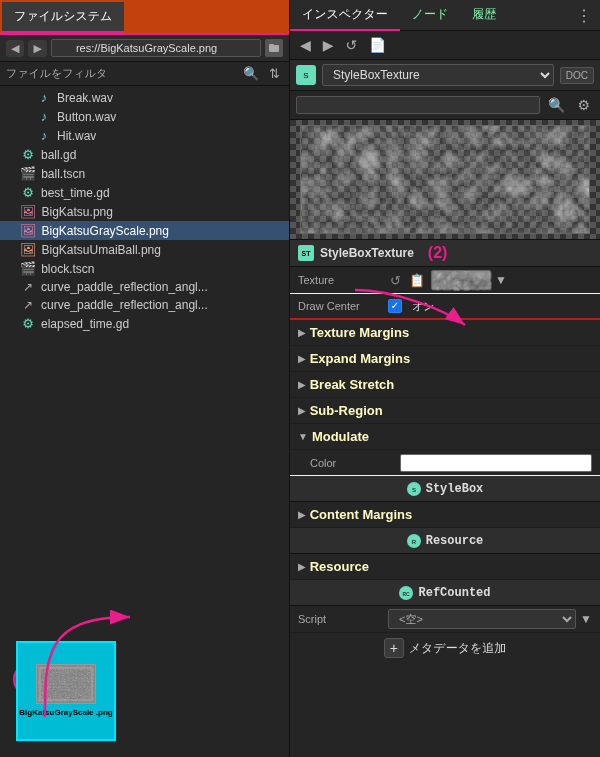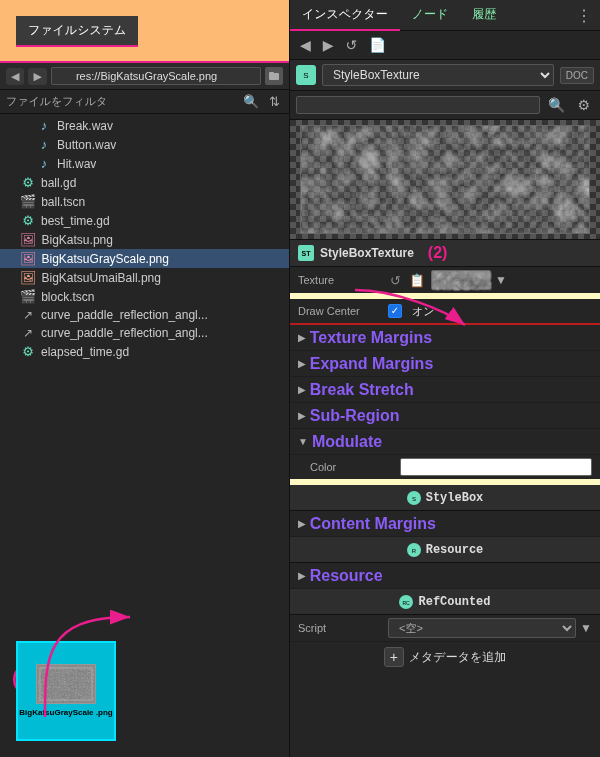--- a/index.html
+++ b/index.html
@@ -24,23 +24,23 @@
     .left-panel {
       width: 290px;
       background: #252525;
       display: flex;
       flex-direction: column;
       border-right: 1px solid #111;
       position: relative;
     }
 
     .panel-tab-bar {
-      background: #fdba74;
+      background: #c2410c;
       border-bottom: 2px solid #e91e8c;
-      padding: 16px;
+      padding: 2px;
       display: flex;
       align-items: center;
     }
 
     .panel-tab {
       padding: 6px 12px;
       font-size: 12px;
       color: #ddd;
       cursor: pointer;
       background: #2e2e2e;
@@ -365,21 +365,21 @@
       justify-content: center;
       font-size: 9px;
       color: #000;
     }
 
     
     .property-row {
       display: flex;
       align-items: center;
       padding: 3px 8px;
-      border-bottom: 6px solid #fef9c3;
+      border-bottom: 1px solid #fef9c3;
       min-height: 26px;
     }
 
     .property-label {
       color: #aaa;
       flex: 0 0 90px;
       font-size: 11px;
     }
 
     .property-controls {
@@ -434,22 +434,22 @@
     }
 
     .section-arrow {
       color: #aaa;
       font-size: 10px;
       margin-right: 4px;
     }
 
     .section-label {
       font-weight: bold;
-      color: #8b5cf6;
-      font-size: 16px;
+      color: #fef9c3;
+      font-size: 13px;
     }
 
     
     .draw-center-row {
       display: flex;
       align-items: center;
       padding: 3px 8px;
       border-bottom: 2px solid #b91c1c;
       min-height: 26px;
     }

